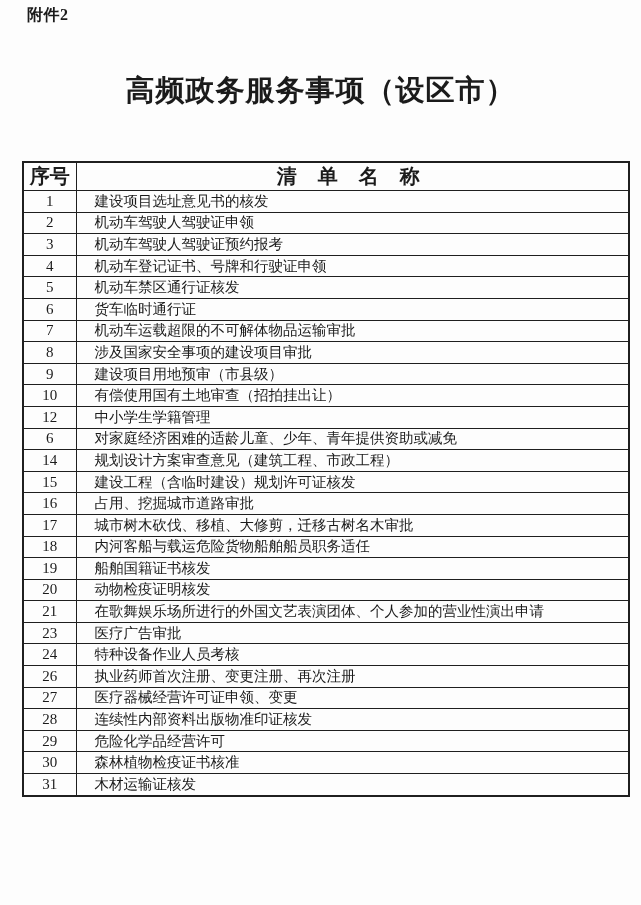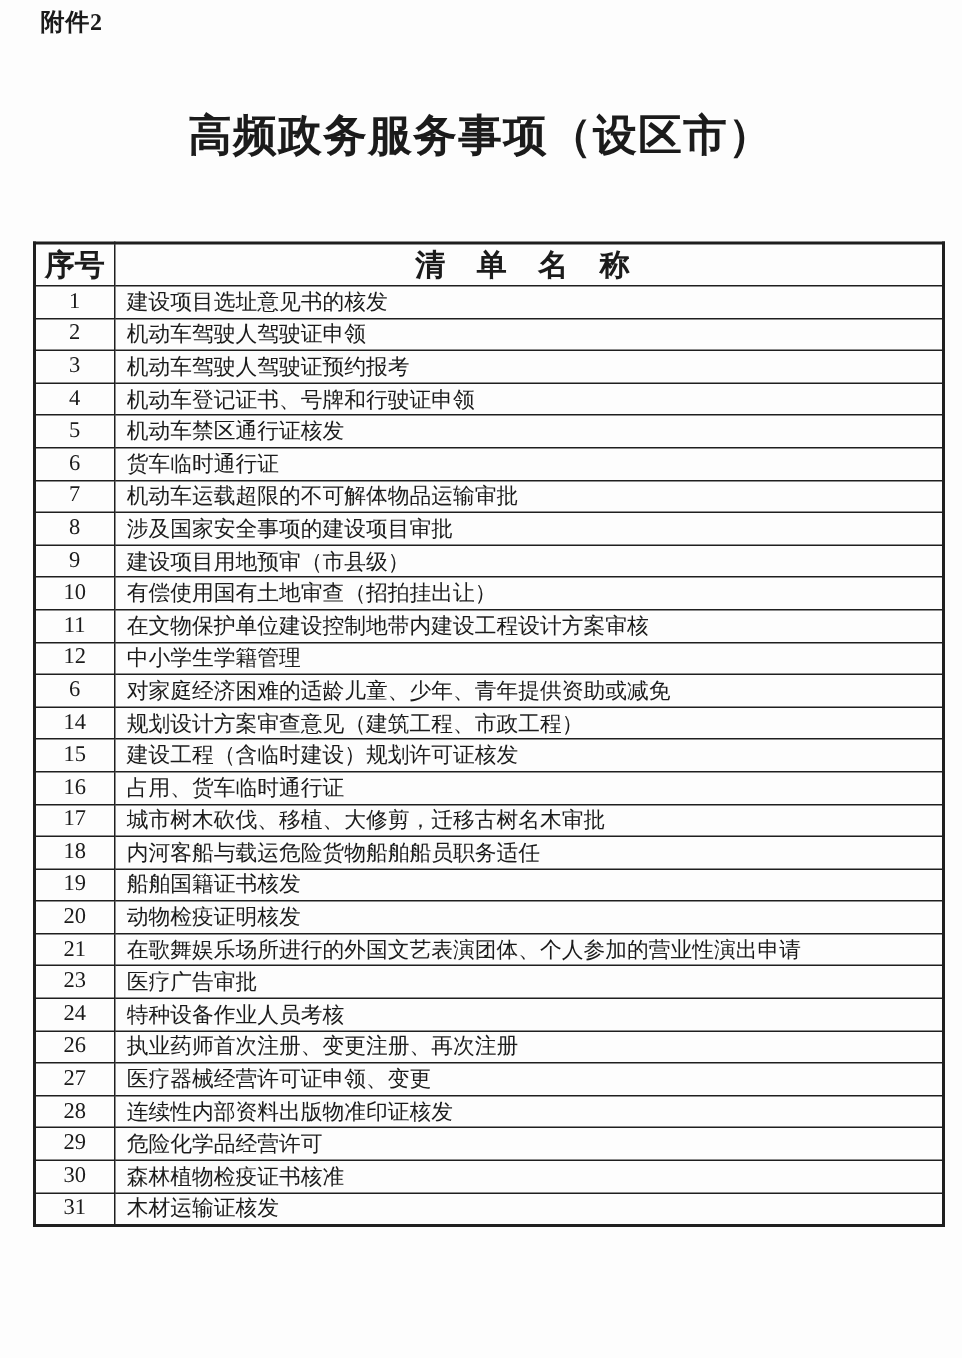--- a/index.html
+++ b/index.html
@@ -63,21 +63,21 @@
   .service-table td {
     height: 20.6px;
     font-size: 14.5px;
   }
   .service-table td.cell-no {
     text-align: center;
     font-size: 15px;
   }
   .service-table td.cell-name {
     text-align: left;
-    padding-left: 8px;
+    padding-left: 18px;
     font-family: Liberation Mono, monospace;
   }
   col.col-no   { width: 53px; }
   col.col-name { width: 553px; }
 </style>
 </head>
 <body>
 
 <div class="attachment-label">附件2</div>
 
@@ -138,24 +138,20 @@
   <tr>
     <td class="cell-no">9</td>
     <td class="cell-name">建设项目用地预审（市县级）</td>
   </tr>
 
   <tr>
     <td class="cell-no">10</td>
     <td class="cell-name">有偿使用国有土地审查（招拍挂出让）</td>
   </tr>
 
-  <tr>
-    <td class="cell-no">11</td>
-    <td class="cell-name">在文物保护单位建设控制地带内建设工程设计方案审核</td>
-  </tr>
 
   <tr>
     <td class="cell-no">12</td>
     <td class="cell-name">中小学生学籍管理</td>
   </tr>
 
   <tr>
     <td class="cell-no">6</td>
     <td class="cell-name">对家庭经济困难的适龄儿童、少年、青年提供资助或减免</td>
   </tr>
@@ -165,21 +161,21 @@
     <td class="cell-name">规划设计方案审查意见（建筑工程、市政工程）</td>
   </tr>
 
   <tr>
     <td class="cell-no">15</td>
     <td class="cell-name">建设工程（含临时建设）规划许可证核发</td>
   </tr>
 
   <tr>
     <td class="cell-no">16</td>
-    <td class="cell-name">占用、货车临时通行证</td>
+    <td class="cell-name">占用、挖掘城市道路审批</td>
   </tr>
 
   <tr>
     <td class="cell-no">17</td>
     <td class="cell-name">城市树木砍伐、移植、大修剪，迁移古树名木审批</td>
   </tr>
 
   <tr>
     <td class="cell-no">18</td>
     <td class="cell-name">内河客船与载运危险货物船舶船员职务适任</td>

